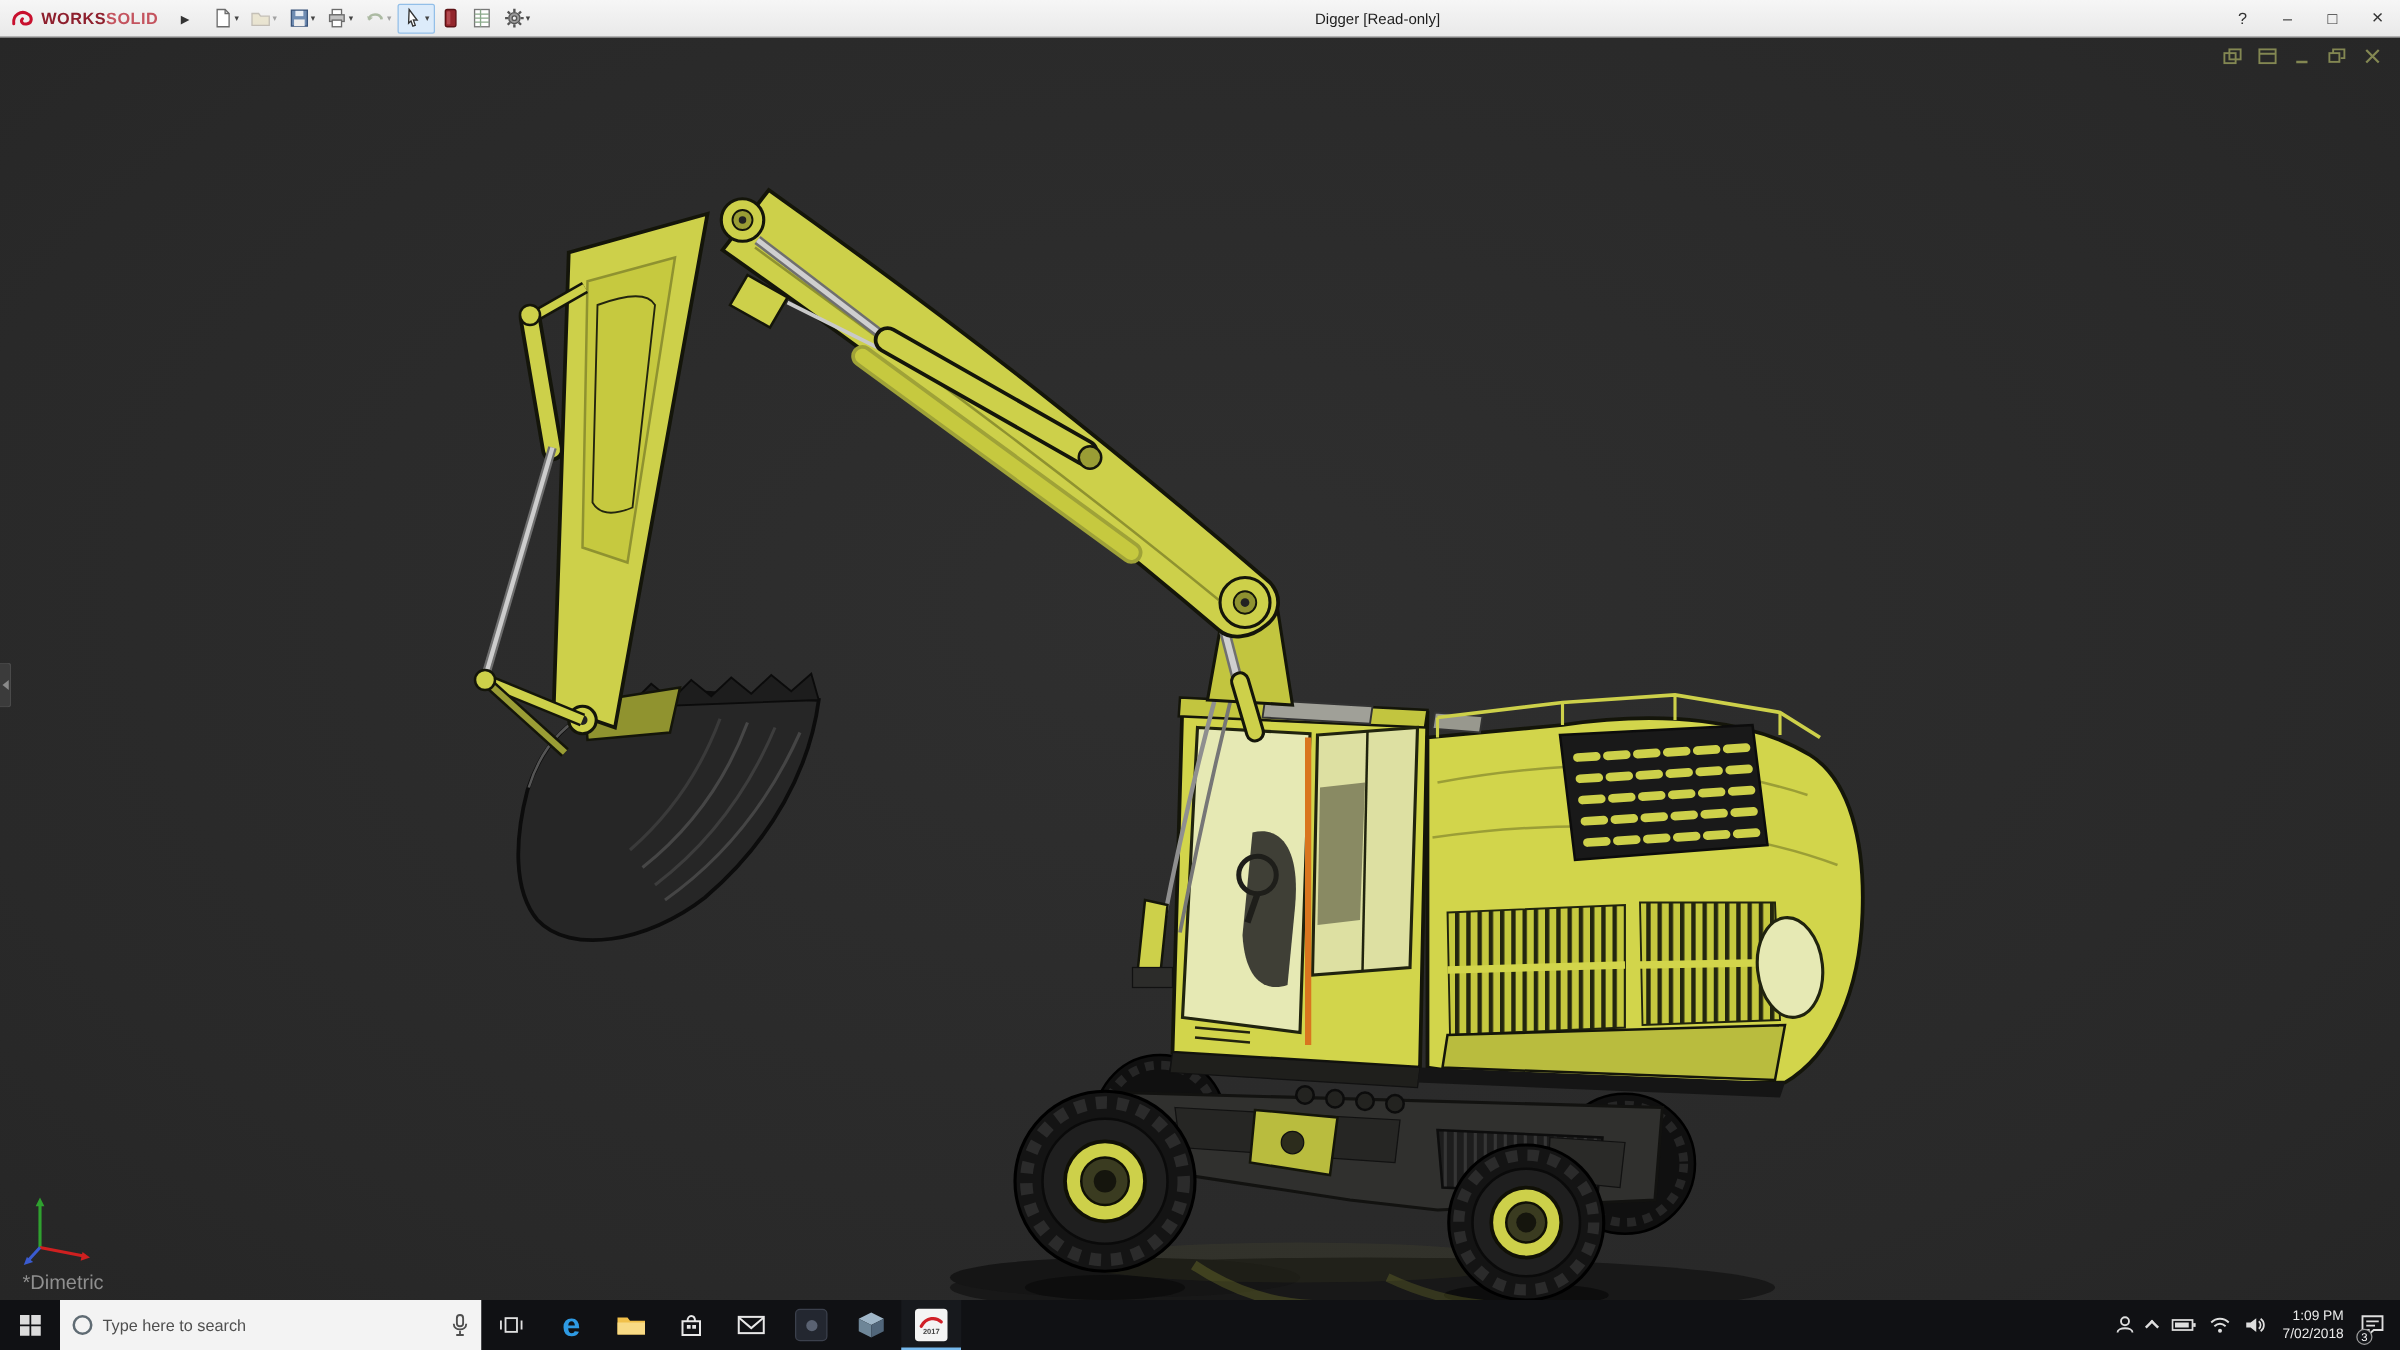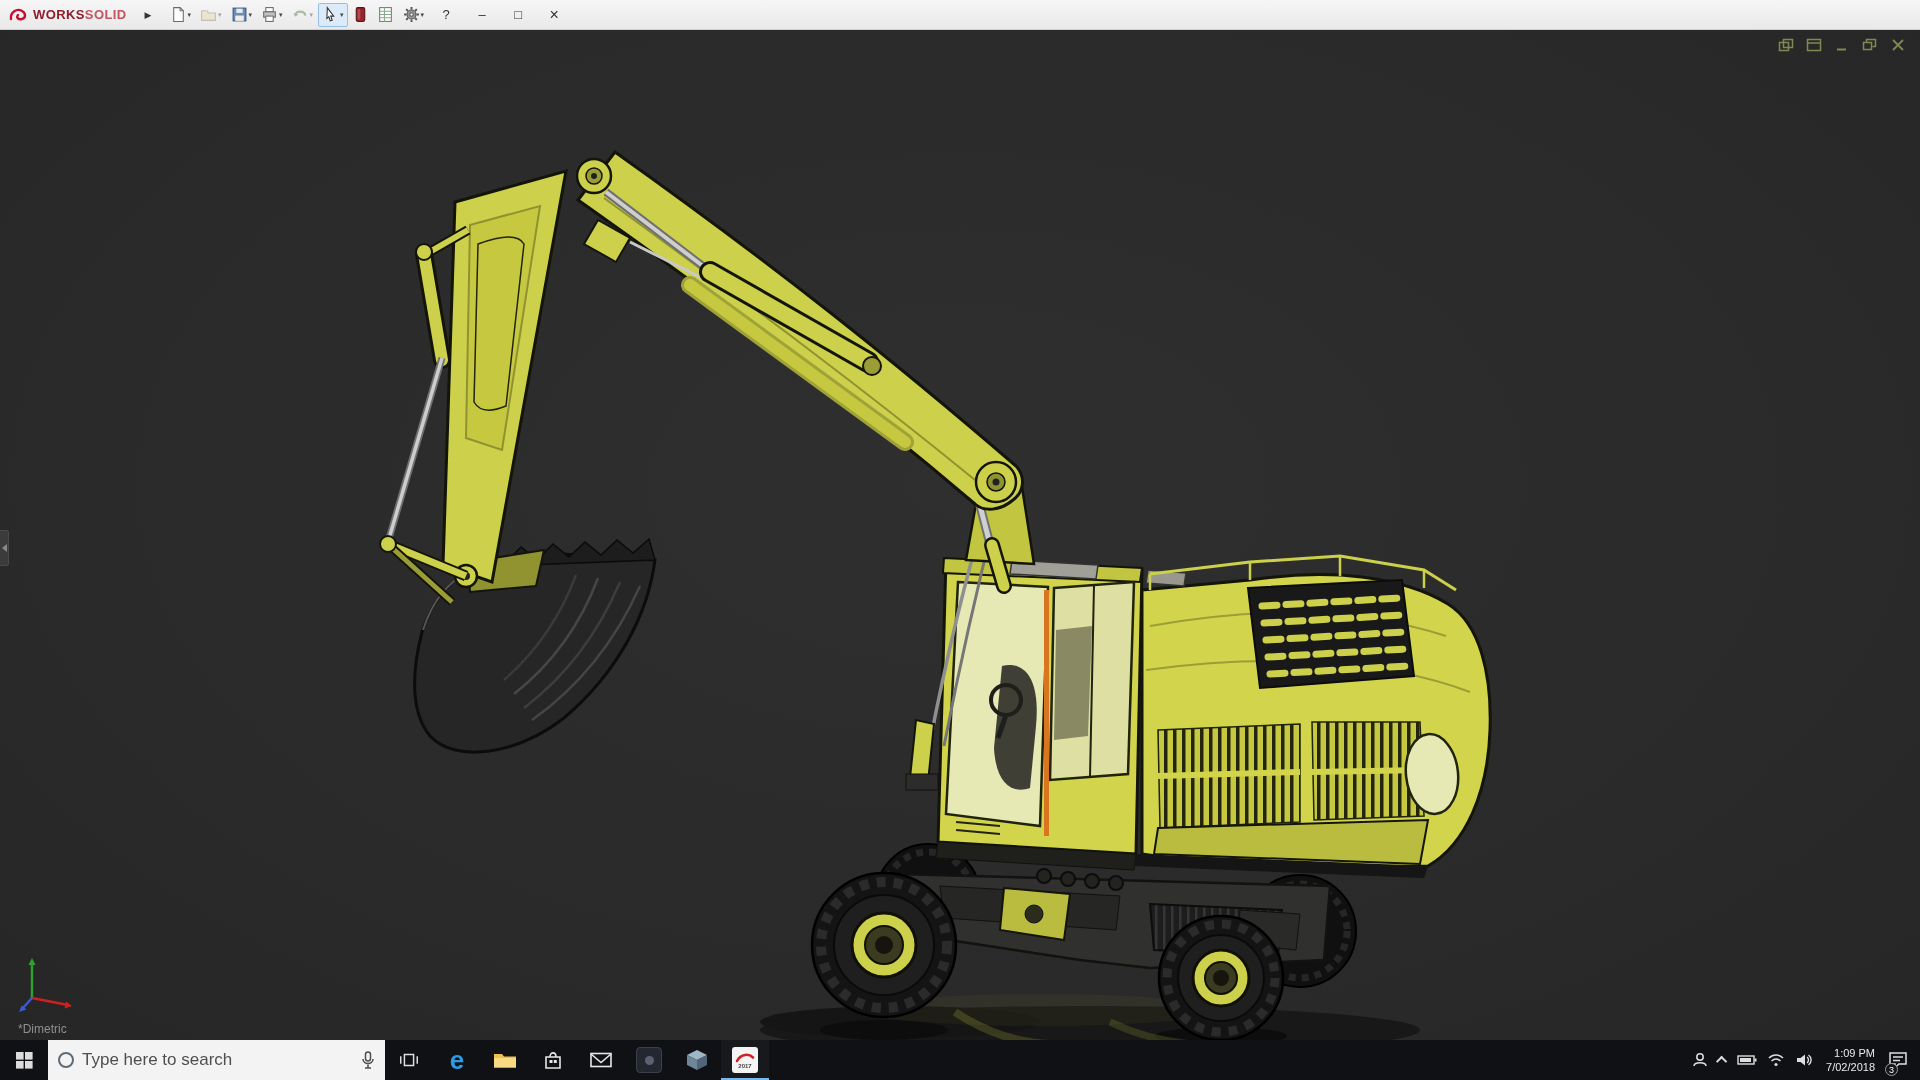--- a/index.html
+++ b/index.html
@@ -31,31 +31,31 @@
     background:radial-gradient(ellipse at 50% 45%, #2f2f2f 0%, #292929 75%, #262626 100%); }
   .model-svg { position:absolute; inset:0; }
   .child-ctrls { position:absolute; top:8px; right:14px; display:flex; gap:12px; opacity:.9; z-index:5; }
   .child-ctrl { width:16px; height:14px; cursor:pointer; }
   .pane-tab { position:absolute; left:0; top:500px; width:9px; height:36px; background:#3b3b3b;
     border:1px solid #4a4a4a; border-left:none; border-radius:0 3px 3px 0;
     display:flex; align-items:center; justify-content:center; cursor:pointer; z-index:5; }
   .pane-tab-arrow { width:0; height:0; border-top:4px solid transparent; border-bottom:4px solid transparent;
     border-right:5px solid #8a8a8a; }
   .triad { position:absolute; left:18px; bottom:26px; z-index:4; }
-  .view-label { position:absolute; left:18px; bottom:4px; font-size:12px; color:#8f8f8f; z-index:4; }
+  .view-label { position:absolute; left:18px; bottom:4px; font-size:16px; color:#8f8f8f; z-index:4; }
 
   
   .taskbar { position:absolute; left:0; top:1040px; width:1920px; height:40px;
     background:#101114; display:flex; align-items:stretch; z-index:40; }
   .tk-btn { width:48px; display:flex; align-items:center; justify-content:center; cursor:pointer; }
   .tk-btn.running { box-shadow:inset 0 -2px 0 #76b9ed; background:#17191d; }
   .tk-search { width:337px; background:#f3f3f3; display:flex; align-items:center; gap:8px;
     padding:0 10px; cursor:text; }
   .cortana-ring { width:16px; height:16px; border:2px solid #5f6b73; border-radius:50%; flex:none; }
-  .tk-search input { flex:1; border:none; outline:none; background:transparent; font-size:17px;
+  .tk-search input { flex:1; border:none; outline:none; background:transparent; font-size:13px;
     color:#333; font-family:"Liberation Sans", sans-serif; }
   .tk-search input::placeholder { color:#4f4f4f; opacity:1; }
   .edge-e { font-size:26px; font-weight:bold; color:#2e9ae3; line-height:1; }
   .dark-app { width:26px; height:26px; border-radius:4px; background:#232730;
     border:1px solid #3b404c; display:flex; align-items:center; justify-content:center; }
   .dark-app-dot { width:9px; height:9px; border-radius:50%; background:#58masked; background:#5a6272; }
   .sw-tile { width:26px; height:26px; background:#f4f4f4; border-radius:3px;
     display:flex; flex-direction:column; align-items:center; justify-content:center; }
   .sw-year { font-size:6px; color:#444; font-weight:bold; line-height:1; }
   .tray { margin-left:auto; display:flex; align-items:flex-end; }
@@ -142,20 +142,21 @@
         <circle cx="8" cy="8" r="4.2" fill="#9a9a9a" stroke="#555"></circle>
         <circle cx="8" cy="8" r="1.7" fill="#f0f0f0" stroke="#555"></circle>
         <g stroke="#555" stroke-width="1.8">
             <path d="M8 1v2.4 M8 12.6V15 M1 8h2.4 M12.6 8H15 M3 3l1.7 1.7 M11.3 11.3 13 13 M13 3l-1.7 1.7 M4.7 11.3 3 13"></path>
           </g>
       </svg>
         <span class="tb-chev">▾</span>
     </div>
   </div>
 
+  <div class="win-title">Digger [Read-only]</div>
 
   <div class="win-ctrls">
     <div class="win-ctrl">?</div>
     <div class="win-ctrl">–</div>
     <div class="win-ctrl">□</div>
     <div class="win-ctrl" style="font-size:16px;">×</div>
   </div>
 </div>
 
 <div class="viewport">

